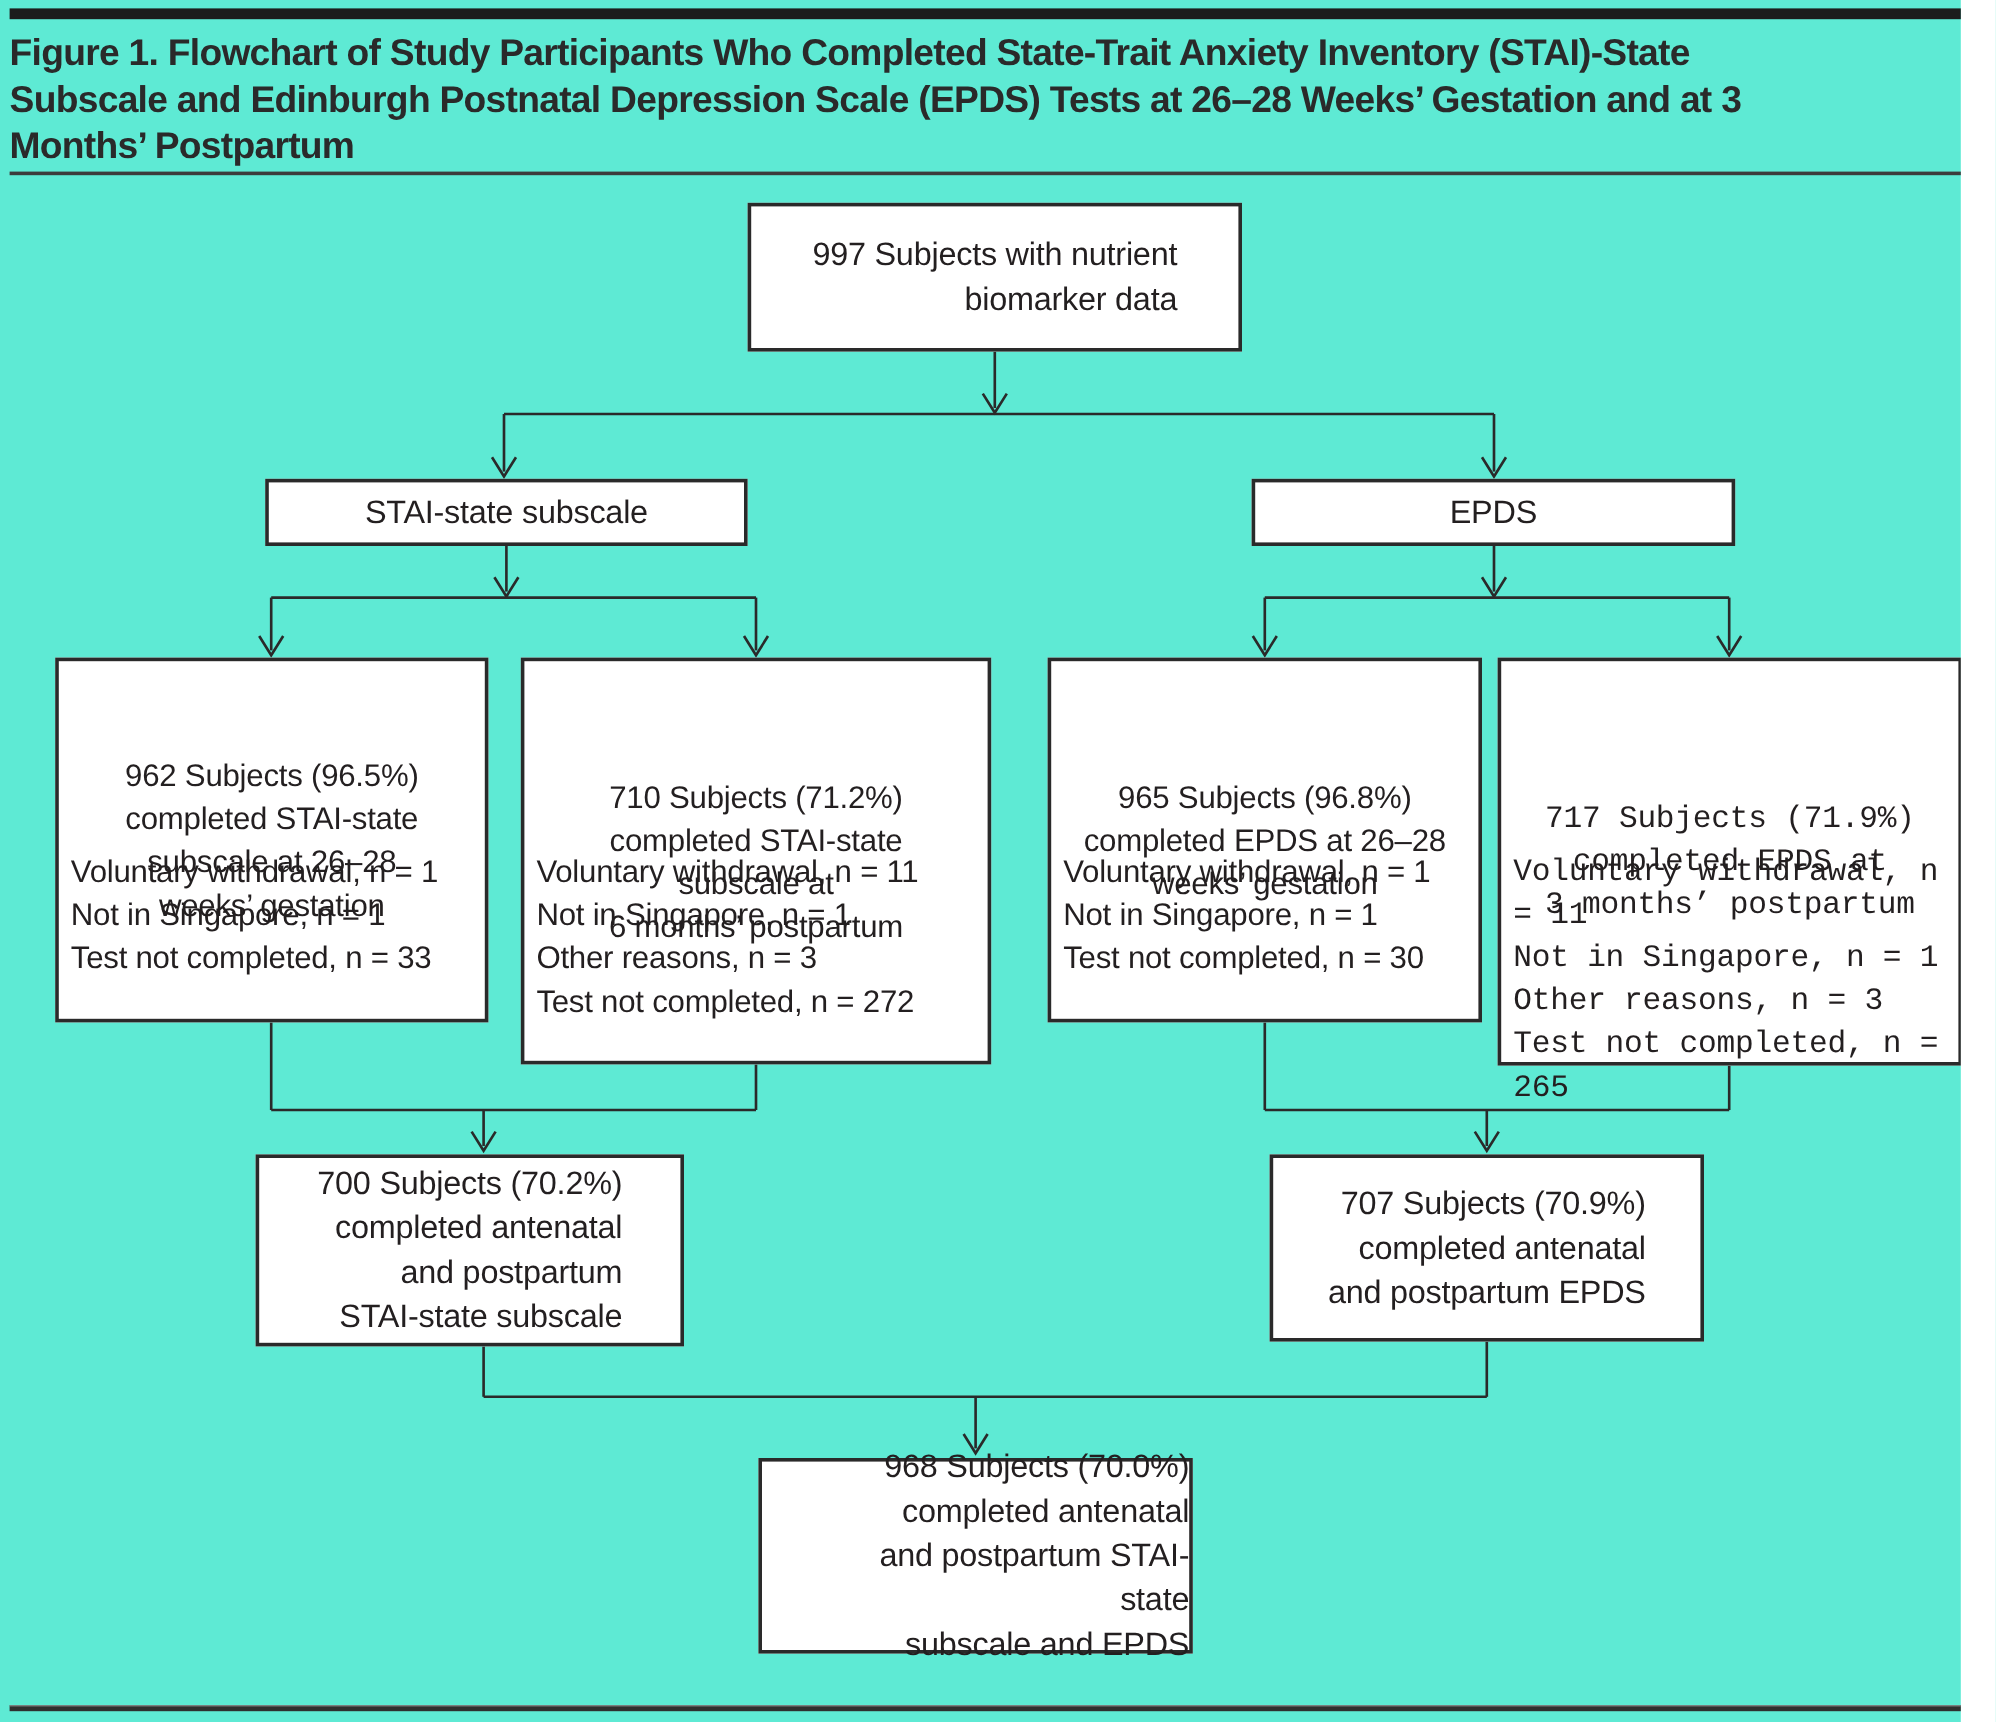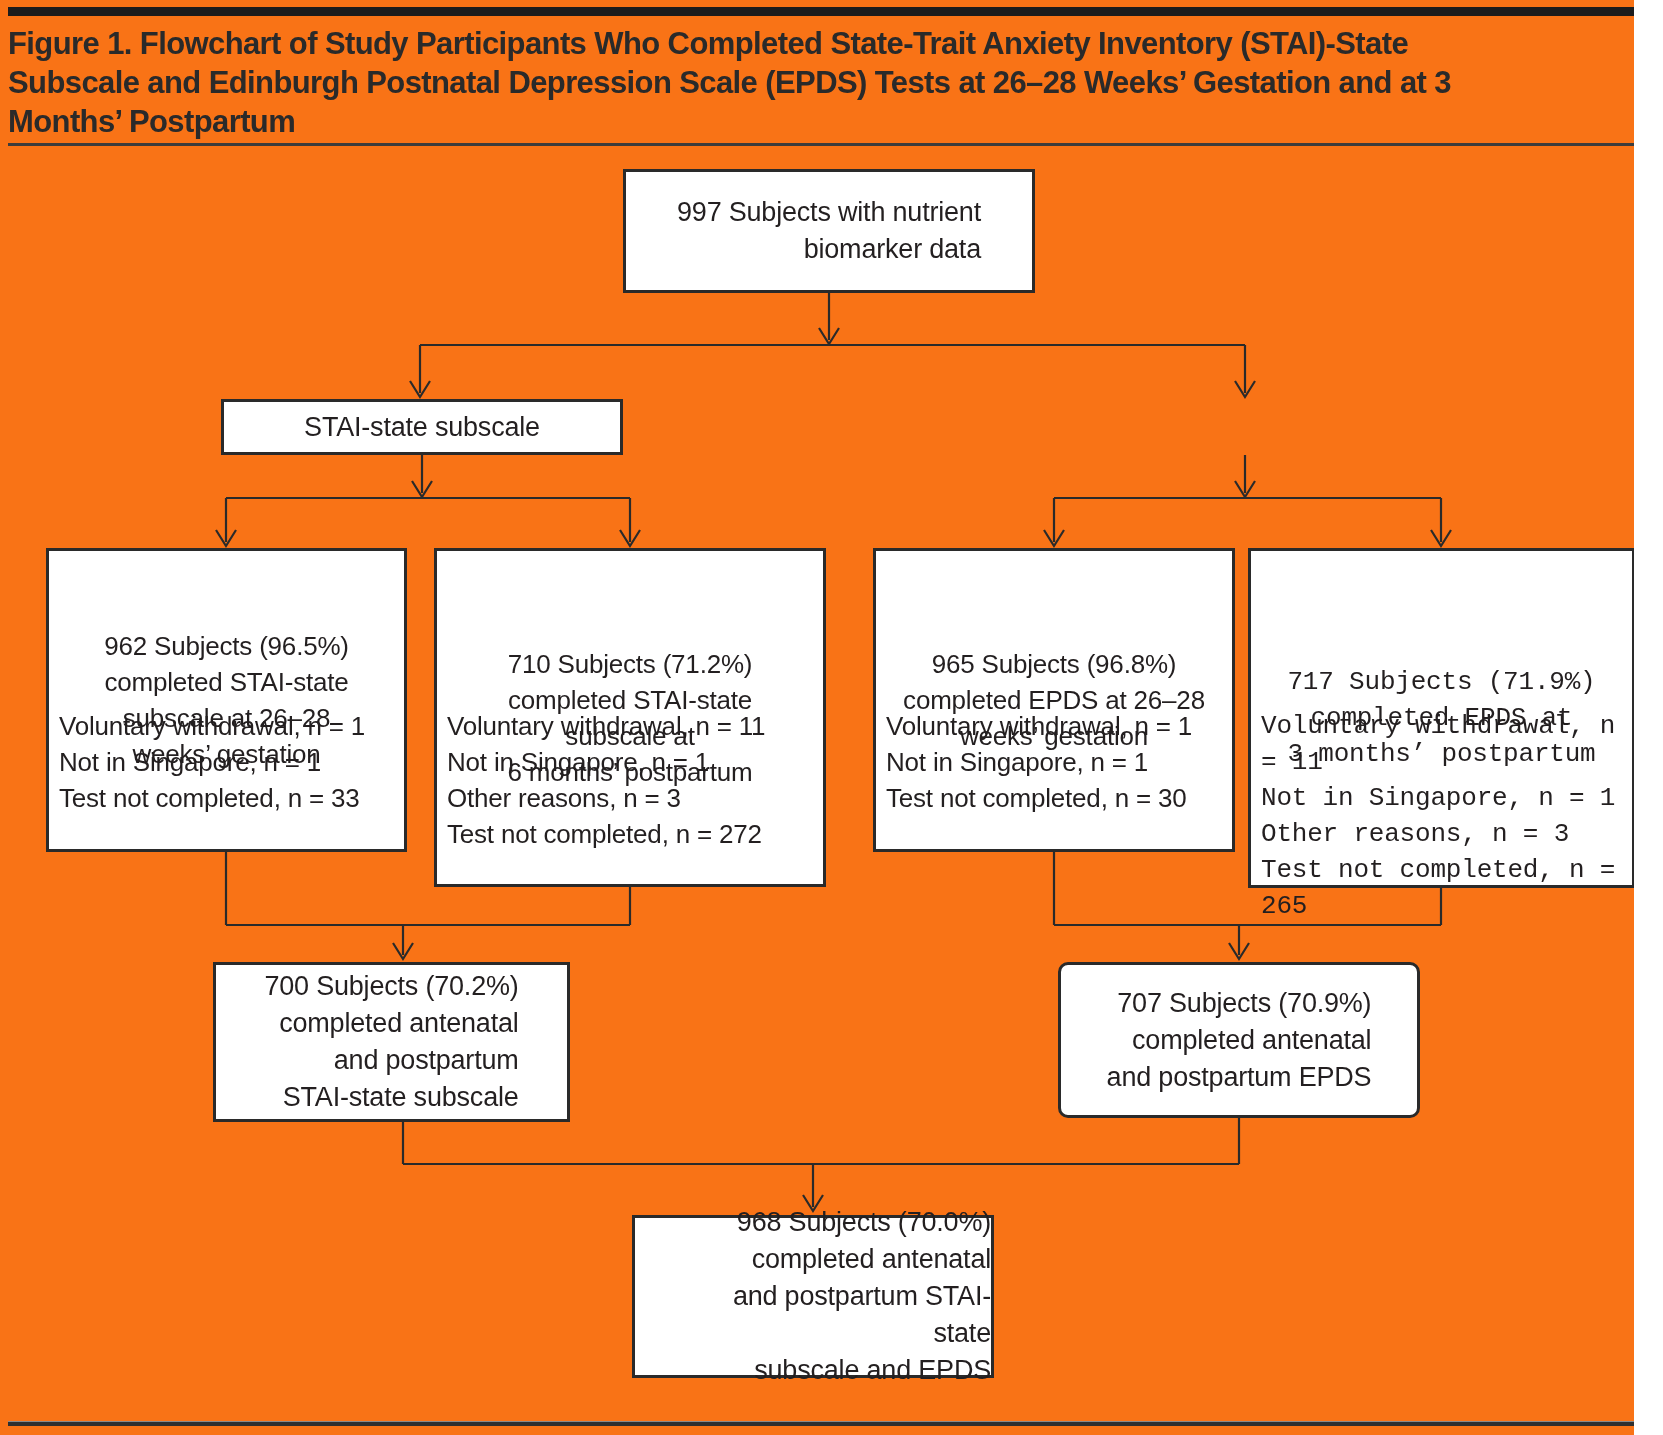--- a/index.html
+++ b/index.html
@@ -1,19 +1,19 @@
 <!DOCTYPE html>
 <html><head>
 <meta charset="utf-8">
 <style>
   html,body{margin:0;padding:0;background:#ffffff;}
   .page{
     position:relative;
     width:1634px;height:1435px;
-    background:#f97316;
+    background:#5eead4;
     font-family:"Liberation Sans","DejaVu Sans",sans-serif;
     color:#231f20;
     overflow:hidden;
   }
   .topbar{
     position:absolute;left:8px;top:7px;width:1647px;height:9px;
     background:#1c1c1c;
   }
   .figure-title{
     position:absolute;left:8px;top:24px;width:1650px;
@@ -129,20 +129,23 @@
 
   <div class="fbox" style="left:623px;top:169px;width:412px;height:124px;">
     <div class="lines">997 Subjects with nutrient
 biomarker data</div>
   </div>
 
   <div class="fbox label-box" style="left:221px;top:399px;width:402px;height:56px;">
     <div class="lines">STAI-state subscale</div>
   </div>
 
+  <div class="fbox label-box" style="left:1043px;top:399px;width:403px;height:56px;">
+    <div class="lines">EPDS</div>
+  </div>
 
   <div class="fbox detail" style="left:46px;top:548px;width:361px;height:304px;">
     <div class="header">962 Subjects (96.5%)
 completed STAI-state
 subscale at 26–28
 weeks’ gestation</div>
     <div class="reasons">Voluntary withdrawal, n = 1
 Not in Singapore, n = 1
 Test not completed, n = 33</div>
   </div>
@@ -177,21 +180,21 @@
 Test not completed, n = 265</div>
   </div>
 
   <div class="fbox" style="left:213px;top:962px;width:357px;height:160px;">
     <div class="lines">700 Subjects (70.2%)
 completed antenatal
 and postpartum
 STAI-state subscale</div>
   </div>
 
-  <div class="fbox" style="left:1058px;top:962px;width:362px;height:156px;border-radius:10px;">
+  <div class="fbox" style="left:1058px;top:962px;width:362px;height:156px;">
     <div class="lines">707 Subjects (70.9%)
 completed antenatal
 and postpartum EPDS</div>
   </div>
 
   <div class="fbox" style="left:632px;top:1215px;width:362px;height:163px;padding-left:45px;">
     <div class="lines">968 Subjects (70.0%)
 completed antenatal
 and postpartum STAI-state
 subscale and EPDS</div>

